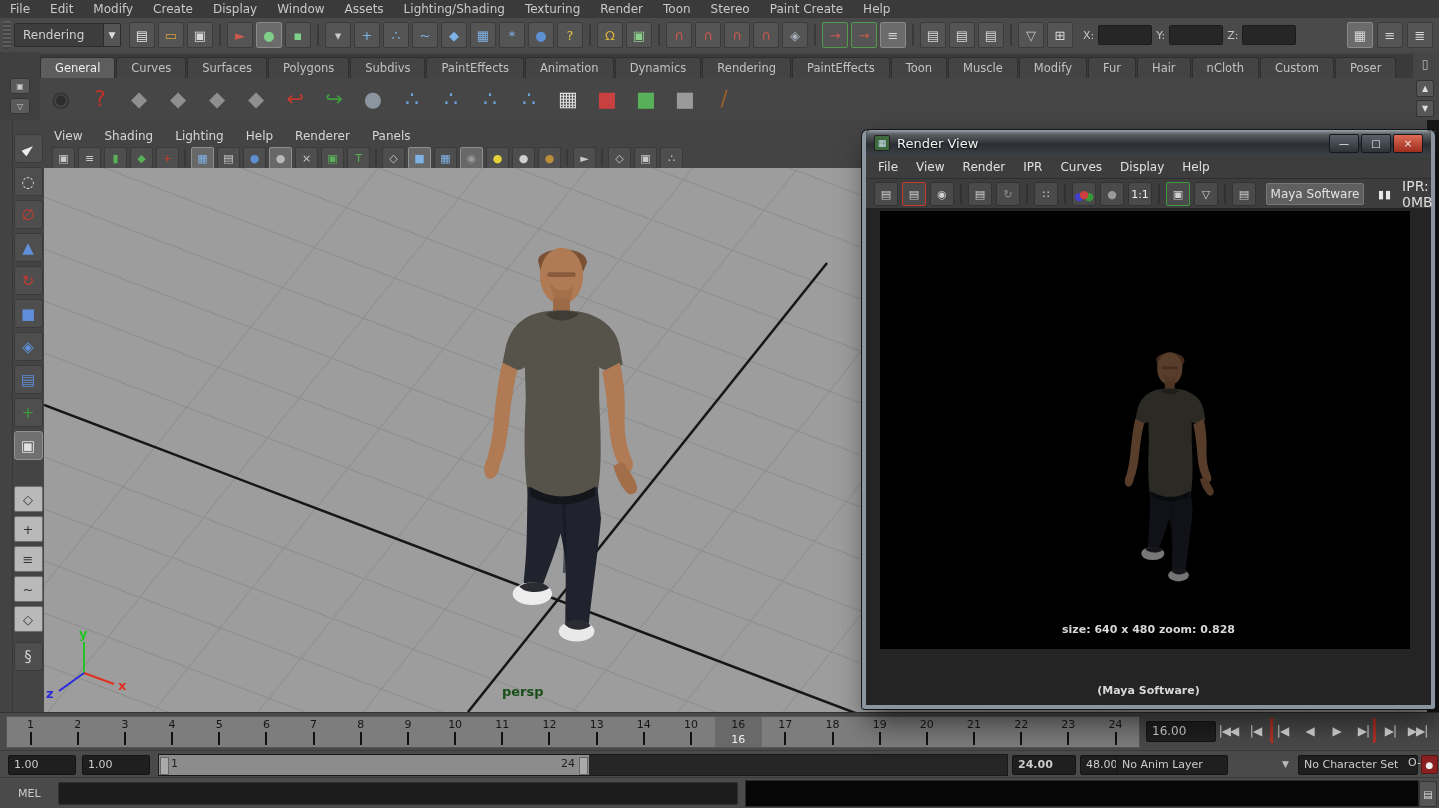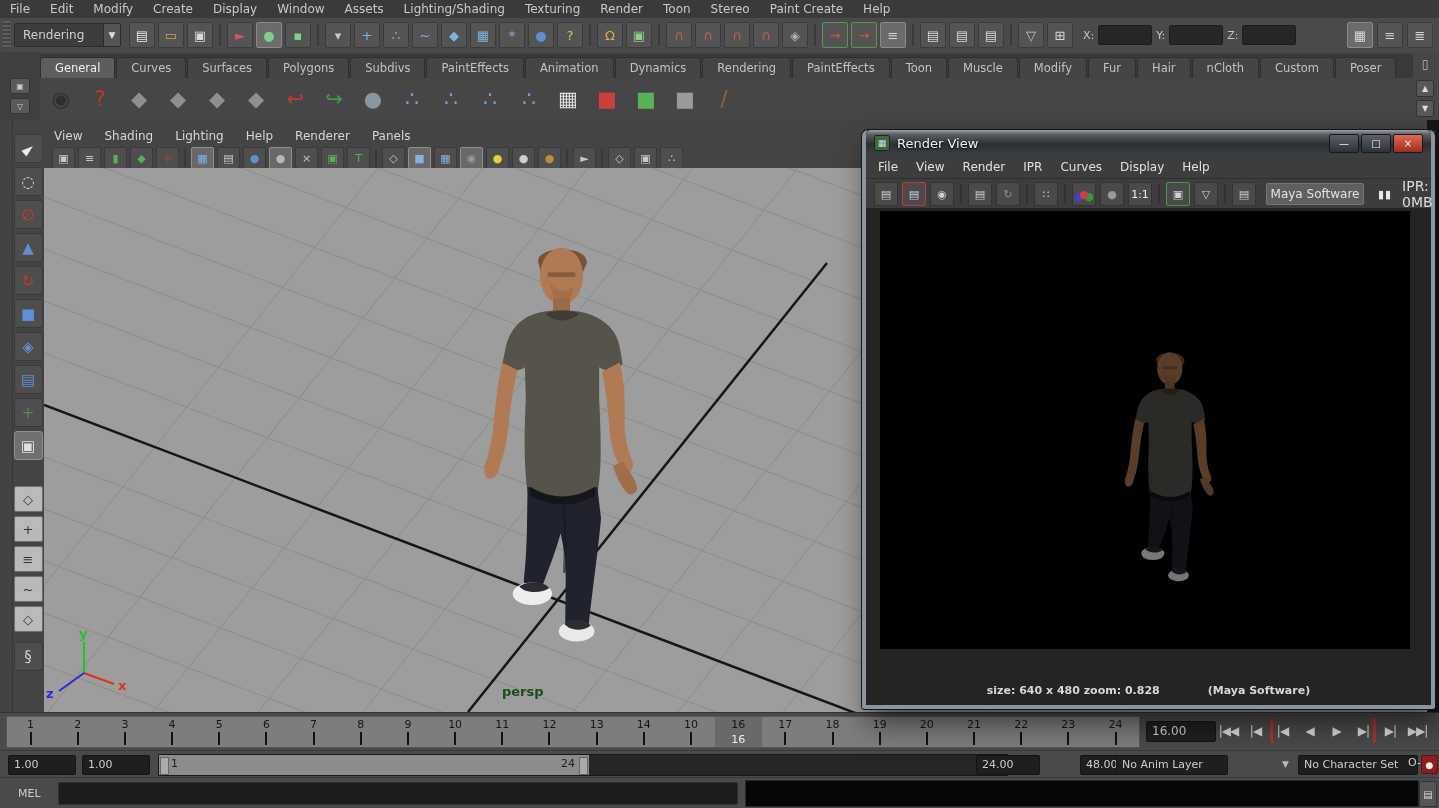--- a/index.html
+++ b/index.html
@@ -88,21 +88,21 @@
   .rvic.sep{width:2px;height:20px;background:#313131;border:none;margin:0 2px;}
   #rv-renderer{height:20px;min-width:96px;background:#5f5f5f;border:1px solid #777;border-radius:2px;
                display:flex;align-items:center;justify-content:center;color:#e2e2e2;font-size:12px;margin-left:6px;}
   #rv-pause{color:#e8e8e8;font-size:11px;letter-spacing:1px;margin-left:10px;}
   #rv-iprlabel{color:#dddddd;font-size:14px;margin-left:6px;}
   #rv-circle{color:#8a8a8a;font-size:14px;margin-left:8px;}
   #rv-body{position:absolute;left:0;top:78px;right:0;bottom:0;background:#242424;}
   #rv-image{position:absolute;left:14px;top:3px;width:530px;height:438px;background:#000;}
   #rv-status{position:absolute;left:0;bottom:8px;width:100%;text-align:center;color:#d8d8d8;
              font-size:11px;font-weight:bold;}
-  #rv-status .row{margin-top:4px;display:flex;justify-content:center;gap:48px;}
+  #rv-status .row{margin-top:4px;display:flex;justify-content:center;gap:48px;flex-direction:column;}
   
   #timeline{position:absolute;left:0;top:712px;width:1439px;height:38px;background:#4a4a4a;border-top:1px solid #333;}
   #ruler{position:absolute;left:6px;top:3px;width:1134px;height:32px;background:#7d7d7d;border:1px solid #565656;
          display:flex;box-sizing:border-box;}
   .fcell{flex:1;position:relative;text-align:center;color:#161616;font-size:11px;}
   .fcell .num{display:block;margin-top:1px;}
   .fcell .tick{position:absolute;left:50%;bottom:2px;width:2px;height:13px;background:#111;transform:translateX(-50%);}
   .fcell.current{background:#696969;}
   .fcell .sub{position:absolute;left:0;right:0;bottom:1px;color:#f0f0f0;font-size:11px;}
   #curtime{position:absolute;left:1146px;top:8px;width:58px;height:19px;background:#1f1f1f;border:1px solid #141414;
@@ -685,21 +685,21 @@
     <span class="rfield" style="left:8px;width:56px;">1.00</span>
     <span class="rfield" style="left:82px;width:56px;">1.00</span>
     <div id="rtrack">
       <div id="rbar">
         <span class="h left"></span>
         <span class="rl s">1</span>
         <span class="rl e">24</span>
         <span class="h right"></span>
       </div>
     </div>
-    <span class="rfield" style="left:976px;width:52px;">24.00</span>
+    <span class="rfield" style="left:1012px;width:52px;font-weight:bold;">24.00</span>
     <span class="rfield" style="left:1080px;width:52px;">48.00</span>
     <span class="ddarr" style="left:1148px;">▼</span>
     <span class="rfield" style="left:1116px;width:100px;">No Anim Layer</span>
     <span class="ddarr" style="left:1282px;">▼</span>
     <span class="rfield" style="left:1298px;width:108px;">No Character Set</span>
     <span class="keyic" style="left:1408px;">O-</span>
     <span id="autokey">●</span>
   </div>
 
   <div id="cmdline">

